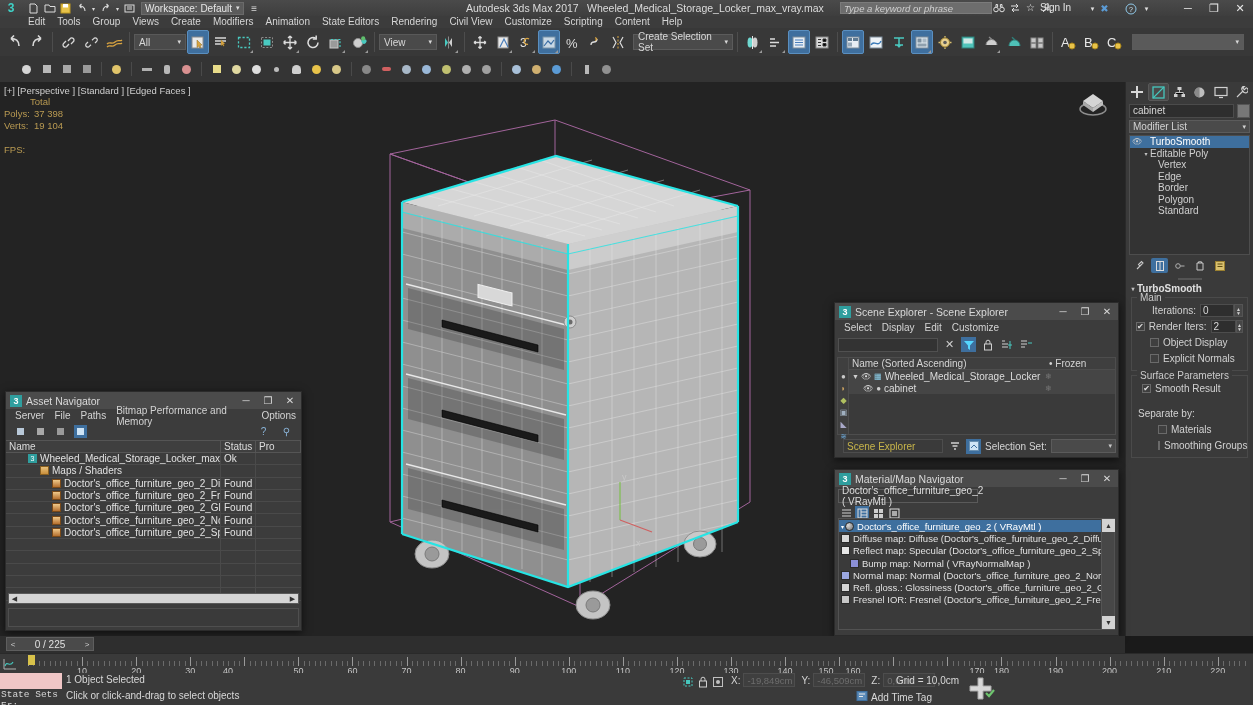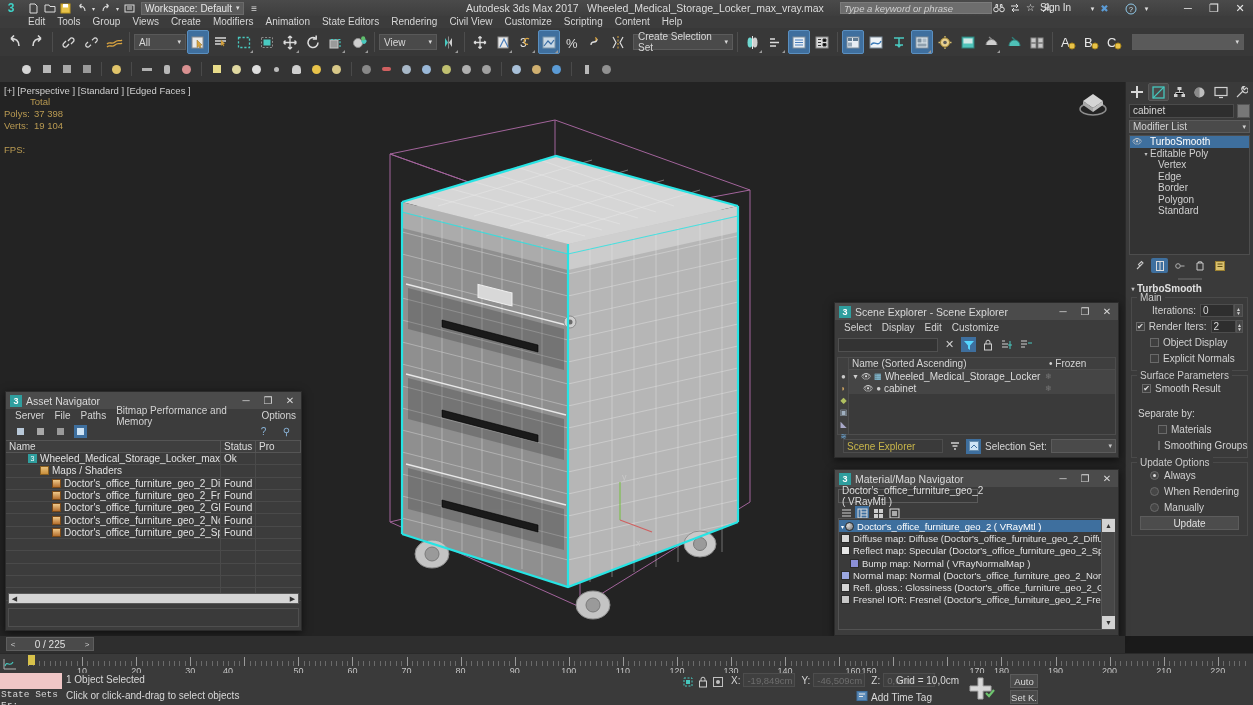--- a/index.html
+++ b/index.html
@@ -1076,36 +1076,20 @@
     <div class="row" style="padding-left:22px;">
       <span class="cb"></span>
       <span class="lbl">Materials</span>
     </div>
     <div class="row" style="padding-left:22px;margin-bottom:0;">
       <span class="cb"></span>
       <span class="lbl">Smoothing Groups</span>
     </div>
   </div>
 
-  <div class="grp">
-    <div class="grp-title">Update Options</div>
-    <div class="row" style="padding-left:14px;margin-top:2px;">
-      <span class="rb on"></span>
-      <span class="lbl">Always</span>
-    </div>
-    <div class="row" style="padding-left:14px;">
-      <span class="rb"></span>
-      <span class="lbl">When Rendering</span>
-    </div>
-    <div class="row" style="padding-left:14px;margin-bottom:2px;">
-      <span class="rb"></span>
-      <span class="lbl">Manually</span>
-    </div>
-    <div class="btnwide">Update</div>
-  </div>
 </div>
 
 <div class="win" id="assetwin">
   <div class="win-title">
     <span class="wicon">3</span>
     <span>Asset Navigator</span>
     <span class="win-ctrls">
       <span class="wc">─</span>
       <span class="wc">❐</span>
       <span class="wc">✕</span>
@@ -1657,21 +1641,21 @@
       <div class="tlabel" style="left: 278.395px;">50</div>
       <div class="tlabel" style="left: 332.474px;">60</div>
       <div class="tlabel" style="left: 386.553px;">70</div>
       <div class="tlabel" style="left: 440.632px;">80</div>
       <div class="tlabel" style="left: 494.711px;">90</div>
       <div class="tlabel" style="left: 548.789px;">100</div>
       <div class="tlabel" style="left: 602.868px;">110</div>
       <div class="tlabel" style="left: 656.947px;">120</div>
       <div class="tlabel" style="left: 711.026px;">130</div>
       <div class="tlabel" style="left: 765.105px;">140</div>
-      <div class="tlabel" style="left: 849px;">150</div>
+      <div class="tlabel" style="left: 806px;">150</div>
       <div class="tlabel" style="left: 833px;">160</div>
       <div class="tlabel" style="left: 957px;">170</div>
       <div class="tlabel" style="left: 981.421px;">180</div>
       <div class="tlabel" style="left: 1035.5px;">190</div>
       <div class="tlabel" style="left: 1089.58px;">200</div>
       <div class="tlabel" style="left: 1143.66px;">210</div>
       <div class="tlabel" style="left: 1197.74px;">220</div>
     </div>
   <div id="frame-marker"></div>
 </div>
@@ -1721,18 +1705,13 @@
     <span>Add Time Tag</span>
   </div>
 
   <div id="bigplus">
     <svg width="32" height="28" viewBox="0 0 32 28">
         <path d="M14 3h5v8h8v5h-8v8h-5v-8H6v-5h8z" fill="#d8d8d8" stroke="#a8a8a8"></path>
         <path d="M22 18l3 3 5-6" fill="none" stroke="#6ec46e" stroke-width="2.2"></path>
       </svg>
   </div>
 
-  <div id="animctl">
-    <div class="akbtn" style="left:10px;top:1px;">Auto</div>
-    <div class="akbtn" style="left:10px;top:17px;">Set K.</div>
-
-  </div>
 </div>
 
 </body></html>

